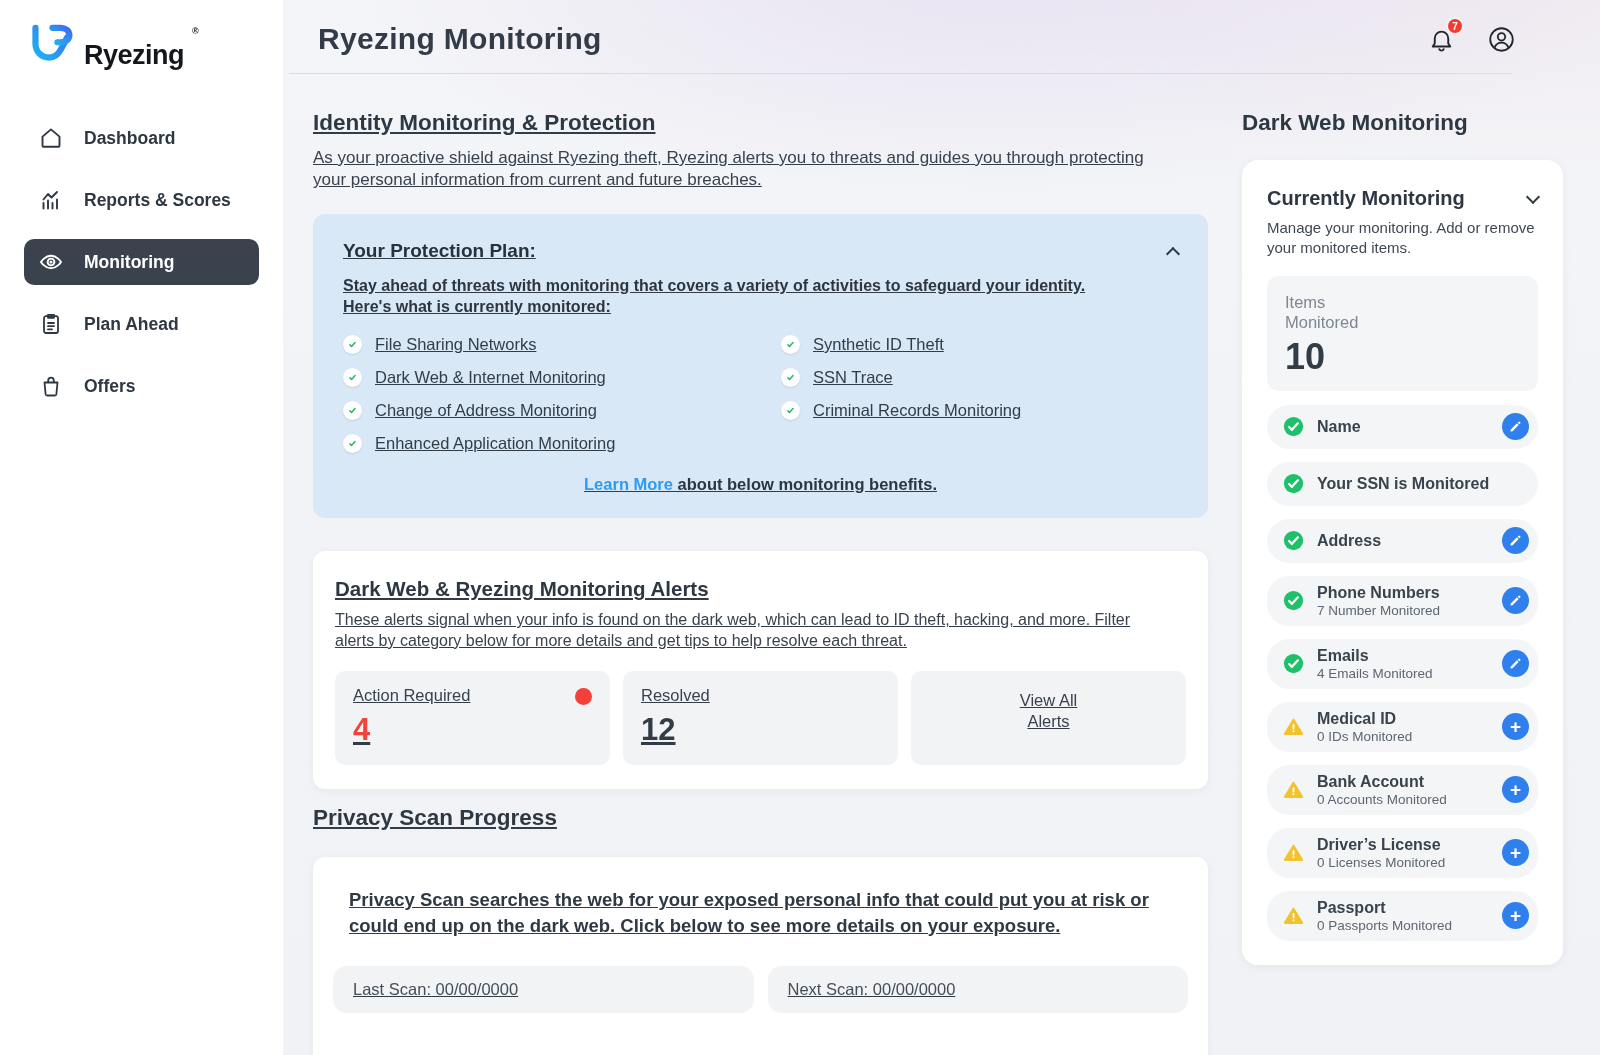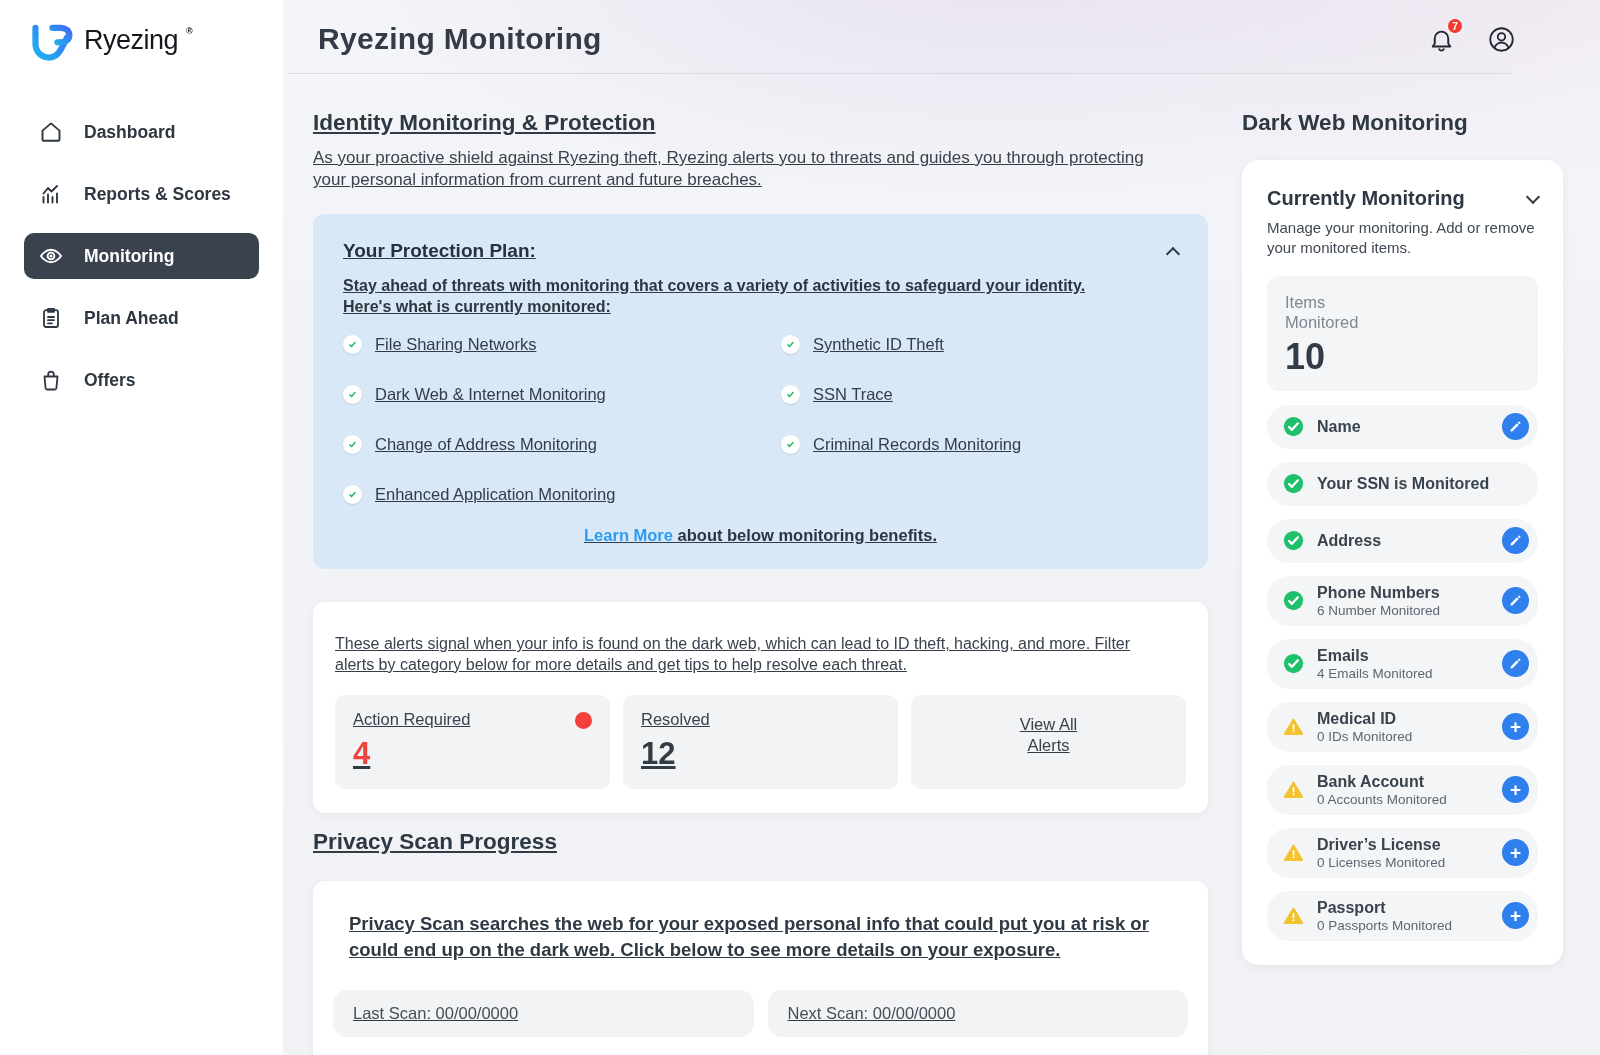--- a/index.html
+++ b/index.html
@@ -13,21 +13,21 @@
   }
   .page { position:absolute; inset:0; width:1600px; height:1055px; overflow:hidden; }
 
   
   .sidebar {
     position:absolute; left:0; top:0; width:283px; height:100%;
     background:#ffffff; z-index:5;
   }
   .logo-row { display:flex; align-items:flex-start; padding:22px 0 0 28px; gap:8px; }
   .logo-mark { width:48px; height:43px; flex:0 0 auto; }
-  .logo-text { font-size:27px; font-weight:400; color:#14181d; letter-spacing:-0.5px; margin-top:3px; }
+  .logo-text { font-size:27px; font-weight:700; color:#14181d; letter-spacing:-0.5px; margin-top:18px; }
   .logo-reg { font-size:9px; font-weight:700; color:#14181d; vertical-align:top; margin-top:4px; }
   .nav { margin-top:44px; padding:0 24px; display:flex; flex-direction:column; gap:16px; }
   .nav-item {
     display:flex; align-items:center; gap:21px; height:46px; padding-left:15px;
     border-radius:10px; color:#2e3742; font-size:17.5px; font-weight:700; cursor:pointer;
   }
   .nav-item .nav-icon { width:24px; height:24px; display:flex; align-items:center; }
   .nav-item svg { width:24px; height:24px; }
   .nav-item.active { background:#3a424d; color:#ffffff; }
 
@@ -59,21 +59,21 @@
   h2.section { font-size:22.5px; font-weight:800; color:#2e3843; margin-top:16px; }
   .lede { font-size:17px; font-weight:500; color:#39424e; line-height:1.32; margin-top:11px; max-width:860px; }
 
   .plan-box { background:#d8e8f6; border-radius:12px; padding:26px 30px 24px; margin-top:22px; }
   .plan-head { display:flex; align-items:center; }
   .plan-title { font-size:19px; font-weight:800; color:#26313c; }
   .chev { width:10px; height:10px; border-right:2.6px solid #2e3944; border-bottom:2.6px solid #2e3944; display:inline-block; cursor:pointer; }
   .chev.up { transform:rotate(-135deg); margin-left:auto; margin-top:6px; }
   .chev.down { transform:rotate(45deg); margin-left:auto; margin-bottom:4px; }
   .plan-desc { margin-top:13px; font-size:16px; font-weight:700; color:#2c3640; line-height:1.35; max-width:745px; }
-  .check-grid { margin-top:17px; display:grid; grid-template-columns:438px 1fr; row-gap:31px; }
+  .check-grid { margin-top:17px; display:grid; grid-template-columns:438px 1fr; row-gap:14px; }
   .check-item { display:flex; align-items:center; gap:13px; font-size:16.5px; font-weight:500; color:#333d48; }
   .check-ic { width:19px; height:19px; border-radius:50%; background:#ffffff; display:flex; align-items:center; justify-content:center; box-shadow:0 1px 2px rgba(0,0,0,.10); flex:0 0 auto; }
   .check-ic svg { width:11px; height:11px; }
   .learn { margin-top:22px; text-align:center; font-size:16.5px; font-weight:700; color:#2c3640; }
   .learn a { color:#2e9bf0; text-decoration:none; font-weight:800; cursor:pointer; }
 
   .alerts-card { background:#fff; border-radius:12px; padding:23px 22px 24px; margin-top:33px; box-shadow:0 2px 8px rgba(40,50,60,.05); }
   .alerts-card h3 { font-size:20.5px; font-weight:700; color:#2d3742; margin-top:3px; }
   .alerts-desc { margin-top:9px; font-size:16px; font-weight:500; color:#39424e; line-height:1.3; max-width:800px; }
   .tiles { display:flex; gap:13px; margin-top:19px; }
@@ -275,20 +275,21 @@
                 </span>
               <span>Enhanced Application Monitoring</span>
             </div>
           </div>
           <div class="learn">
             <a>Learn More</a><span> about below monitoring benefits.</span>
           </div>
         </section>
 
         <section class="alerts-card">
+          <h3>Dark Web &amp; Ryezing Monitoring Alerts</h3>
           <p class="alerts-desc">These alerts signal when your info is found on the dark web, which can lead to ID theft, hacking, and more. Filter alerts by category below for more details and get tips to help resolve each threat.</p>
           <div class="tiles">
             <div class="tile">
               <div class="tile-top">
                 <span>Action Required</span>
                 <span class="dot"></span>
               </div>
               <div class="tile-value red">4</div>
             </div>
             <div class="tile">
@@ -386,21 +387,21 @@
 
             <div class="mrow">
               <span class="st-ic">
                   <svg viewBox="0 0 24 24">
                     <circle cx="12" cy="12" r="11" fill="#1ec06b"></circle>
                     <path d="M7 12.6l3.2 3.2 6.8-7.4" stroke="#fff" stroke-width="2.6" fill="none" stroke-linecap="round" stroke-linejoin="round"></path>
                   </svg>
                 </span>
               <div class="mtext">
                 <div class="mlabel">Phone Numbers</div>
-                <div class="msub">6 Number Monitored</div>
+                <div class="msub">7 Number Monitored</div>
               </div>
               <button class="act edit">
                   <svg viewBox="0 0 24 24" fill="#fff">
                     <path d="M3.4 17.4 14.7 6.1l3.2 3.2L6.6 20.6l-4 .8zM16.1 4.7l1.7-1.7a1.1 1.1 0 0 1 1.6 0l1.6 1.6a1.1 1.1 0 0 1 0 1.6l-1.7 1.7z"></path>
                   </svg>
                 </button>
             </div>
 
             <div class="mrow">
               <span class="st-ic">

